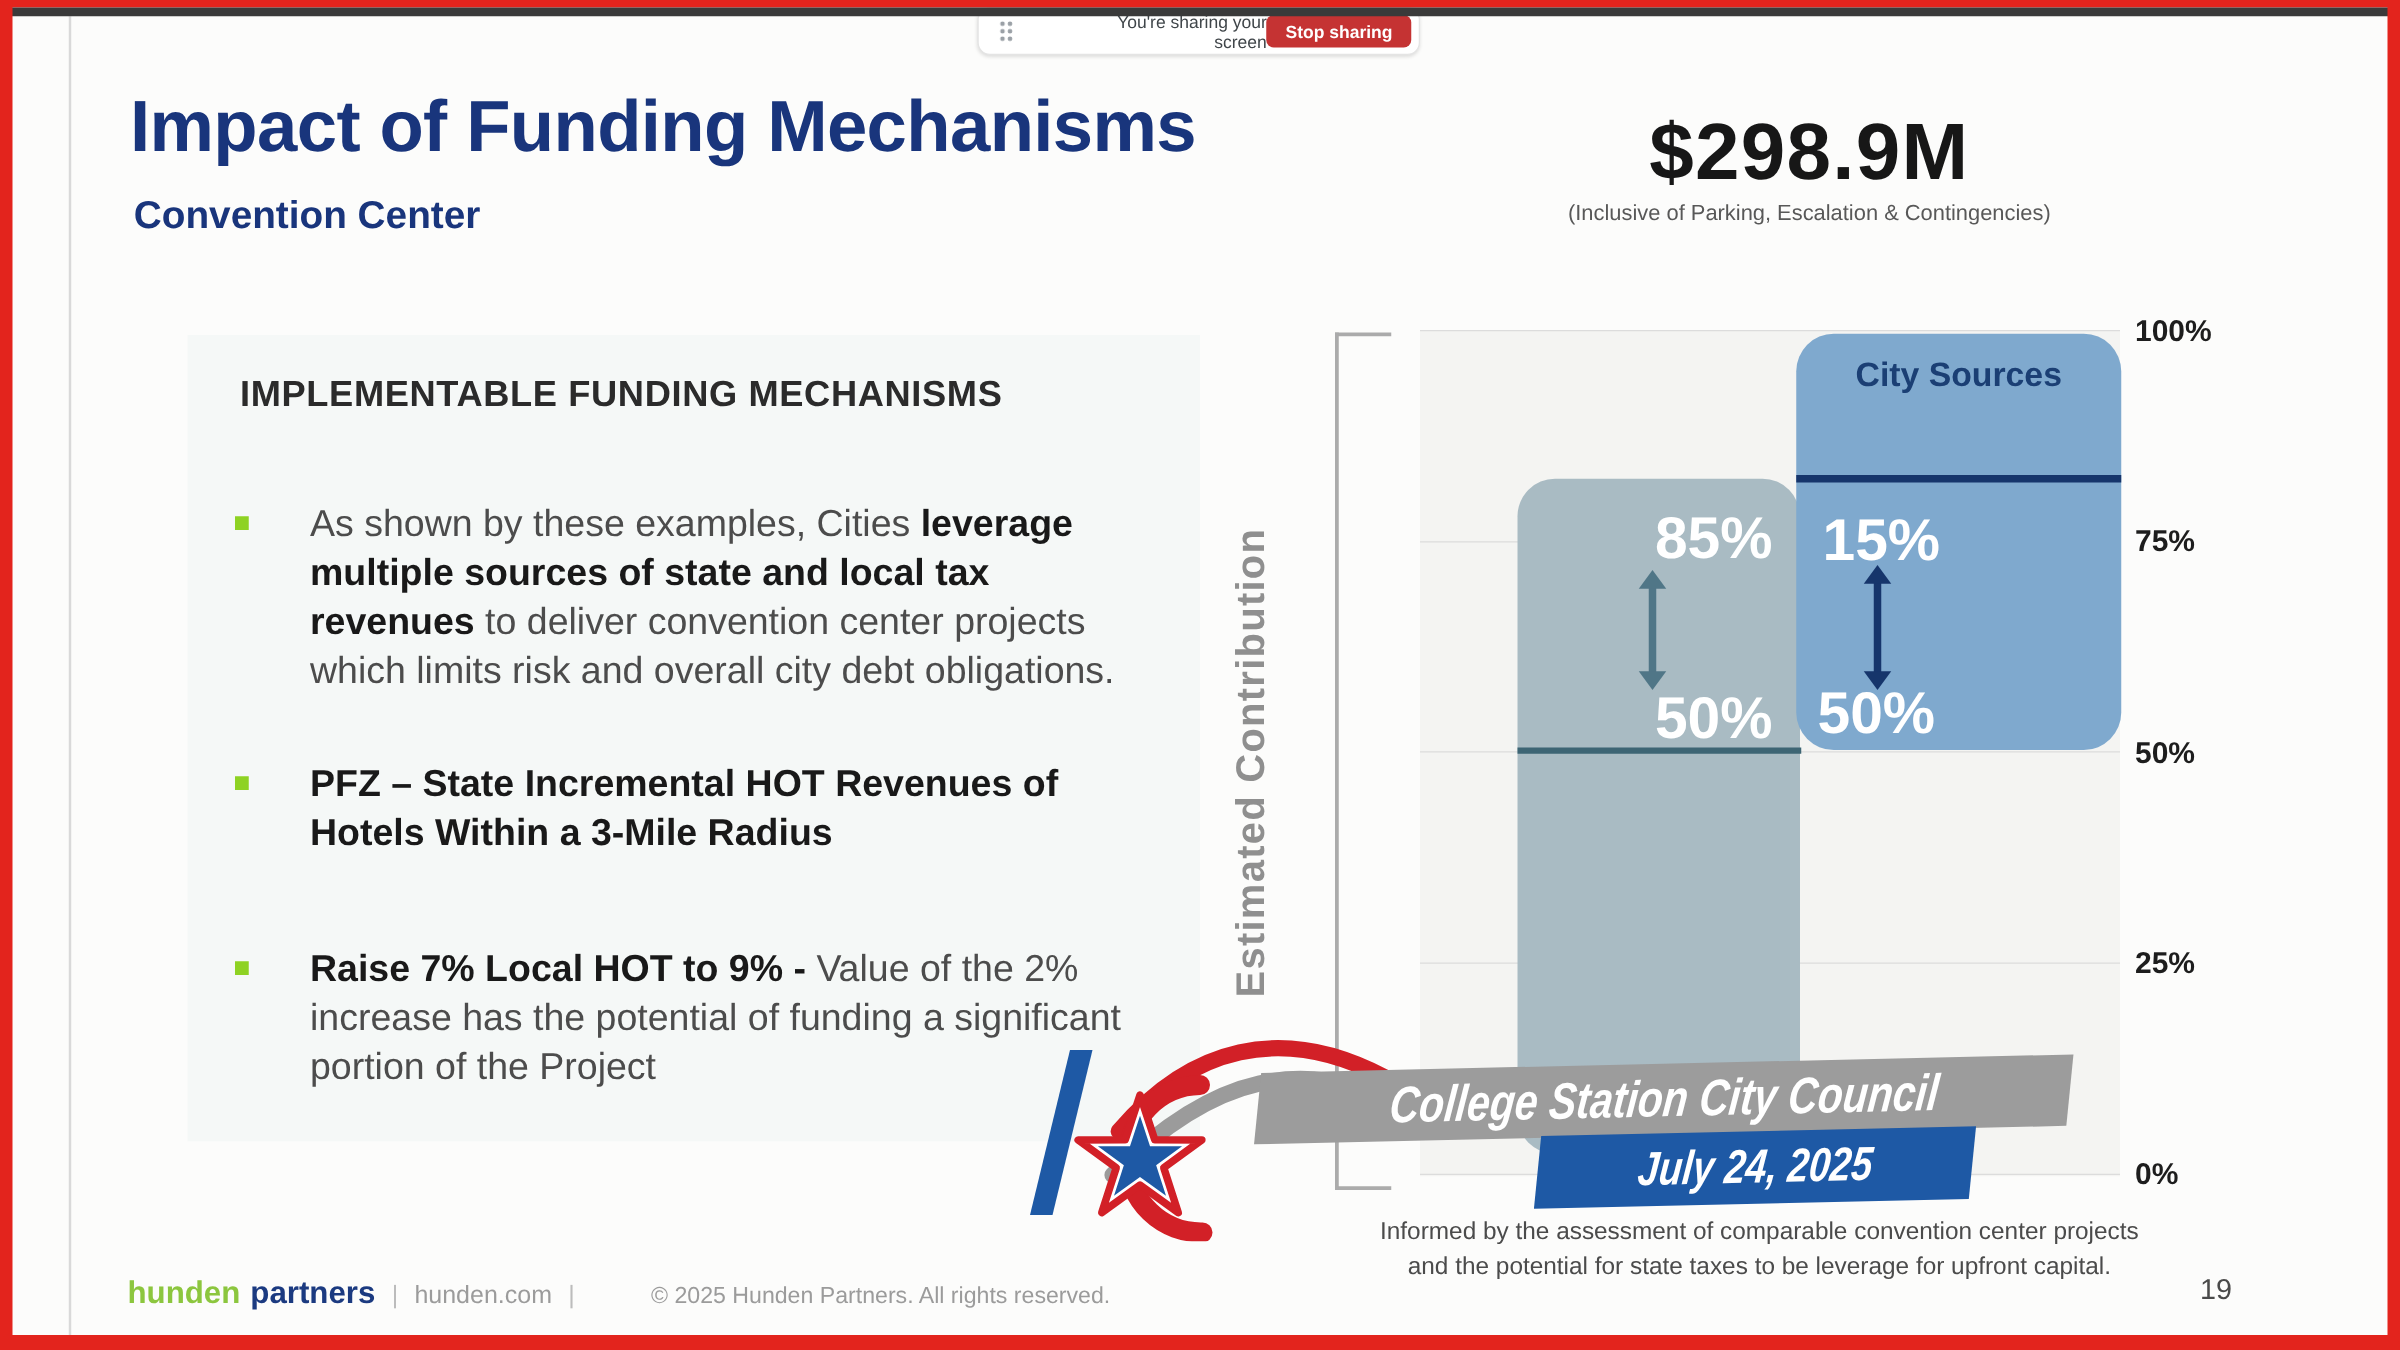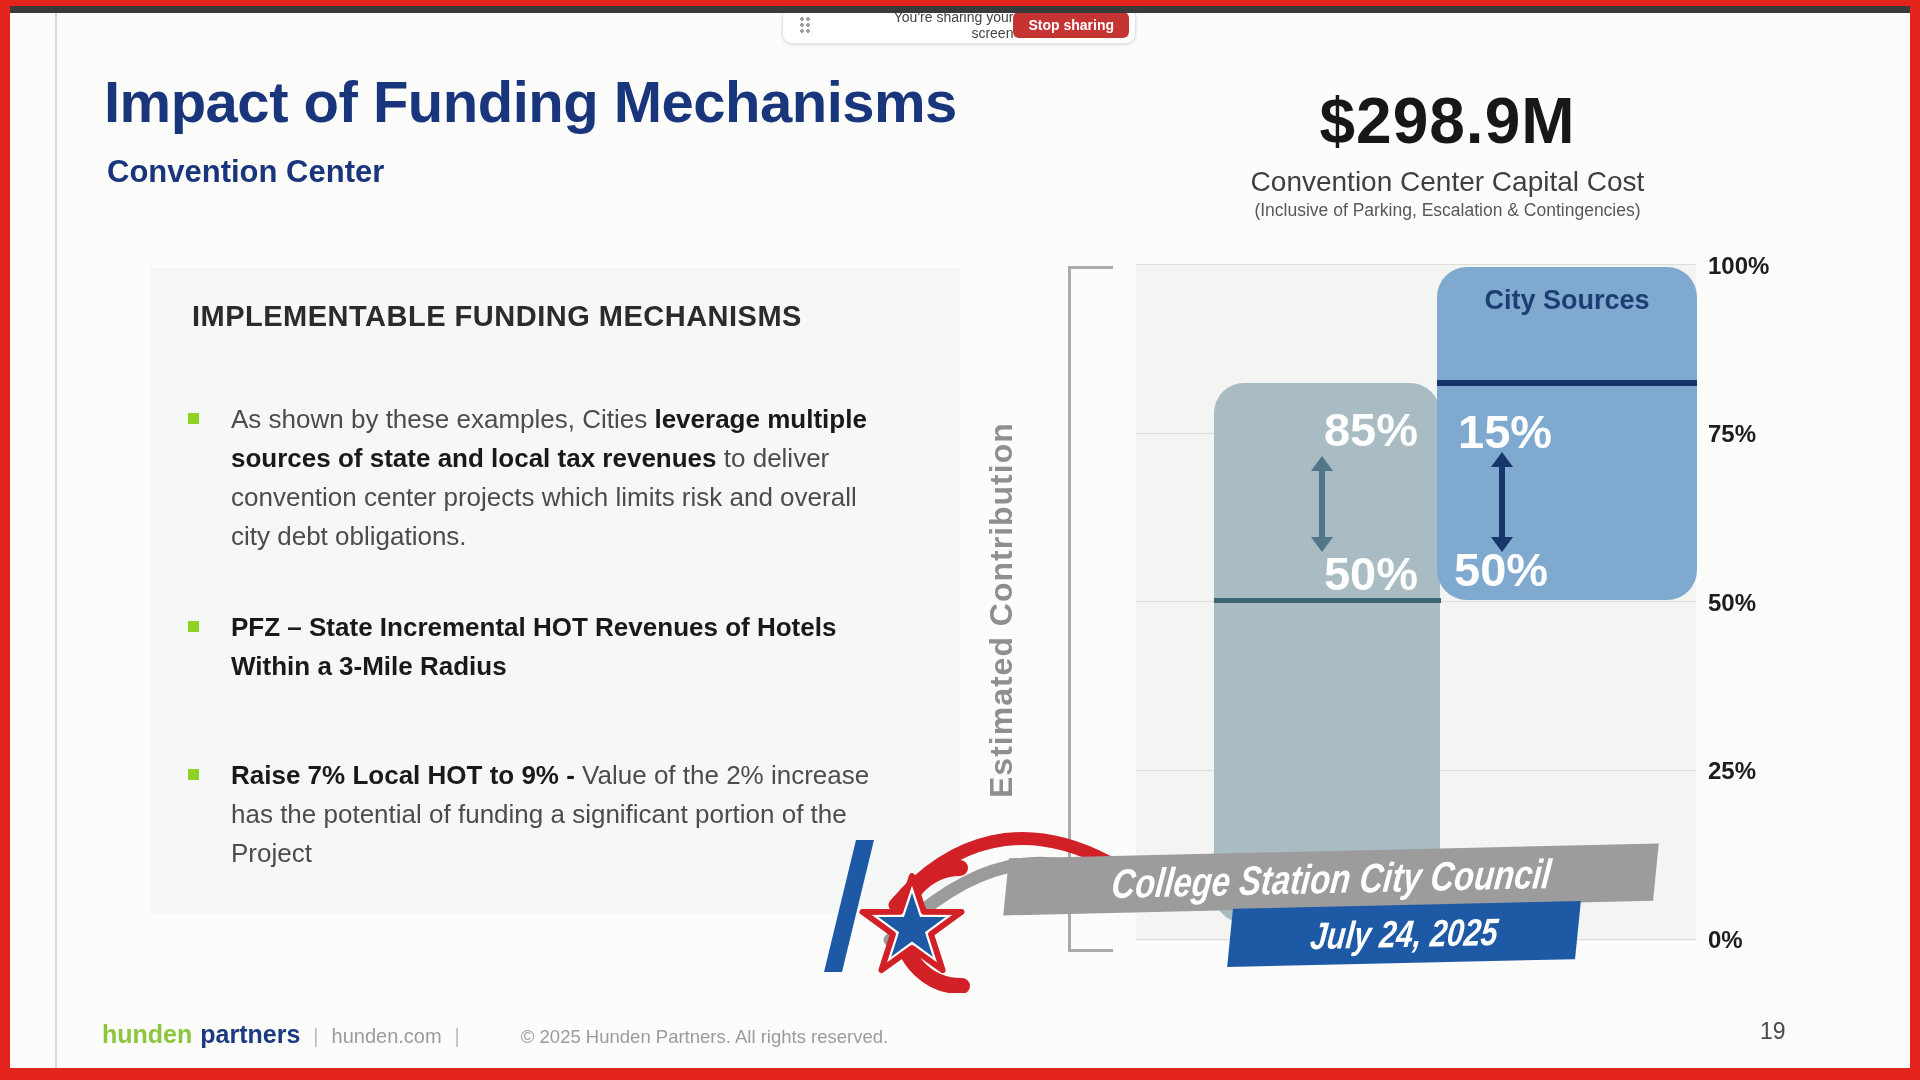--- a/index.html
+++ b/index.html
@@ -35,21 +35,21 @@
   .cost-amount{font-size:64px;font-weight:800;color:#171717;letter-spacing:1px;}
   .cost-label{margin-top:8px;font-size:28px;font-weight:300;color:#3f3f3f;}
   .cost-sub{margin-top:2px;font-size:17.5px;color:#585858;}
 
   
   .panel-bg{left:150px;top:268px;width:810px;height:645px;background:rgba(214,230,230,0.16);z-index:0;}
   .fund-heading{left:192px;top:300px;font-size:29px;font-weight:bold;color:#2b2b2b;letter-spacing:0.5px;}
   .bullet{position:absolute;left:188px;width:700px;}
   .b1{top:400px;} .b2{top:608px;} .b3{top:756px;}
   .bullet .marker{position:absolute;left:0;top:13px;width:11px;height:11px;background:#8ed223;}
-  .bullet .btext{display:block;margin-left:43px;width:652px;font-size:26px;line-height:39px;color:#4c4c4c;}
+  .bullet .btext{display:block;margin-left:60px;width:652px;font-size:30px;line-height:39px;color:#4c4c4c;}
   .btext b{color:#191919;}
 
   
   .plot{left:1136px;top:264px;width:560px;height:677px;background:#f4f4f2;z-index:1;}
   .gridline{position:absolute;left:0;width:560px;height:1px;background:#dcdcdc;}
   .tick{position:absolute;left:1708px;width:80px;font-size:24px;font-weight:bold;color:#1d1d1d;z-index:1;}
   .bracket{left:1068px;top:266px;width:42px;height:680px;border-left:3px solid #ababab;
            border-top:3px solid #ababab;border-bottom:3px solid #ababab;z-index:1;}
   .ylab{left:978px;top:330px;height:560px;width:46px;display:flex;align-items:center;justify-content:center;
         writing-mode:vertical-rl;transform:rotate(180deg);font-size:32px;font-weight:bold;color:#8f8f8f;
@@ -95,21 +95,20 @@
 
 <div id="screen">
 
   <div class="slide-edge"></div>
 
   <div class="abs title">Impact of Funding Mechanisms</div>
   <div class="abs subtitle">Convention Center</div>
 
   <div class="abs cost-wrap">
     <div class="cost-amount">$298.9M</div>
-    <div class="cost-label">Convention Center Capital Cost</div>
     <div class="cost-sub">(Inclusive of Parking, Escalation &amp; Contingencies)</div>
   </div>
 
   <div class="abs panel-bg"></div>
   <div class="abs fund-heading">IMPLEMENTABLE FUNDING MECHANISMS</div>
 
   <div class="bullet b1">
     <span class="marker"></span>
     <span class="btext"><span>As shown by these examples, Cities </span><b>leverage multiple sources of state and local tax revenues</b><span> to deliver convention center projects which limits risk and overall city debt obligations.</span></span>
   </div>
@@ -174,20 +173,24 @@
     <polygon points="912,876 923.8,911.8 961.5,911.9 931,934.2 942.6,970.1 912,948 881.4,970.1 893,934.2 862.5,911.9 900.2,911.8" fill="#1e59a5" transform="translate(912 928) scale(0.68) translate(-912 -928)"></polygon>
   </svg>
 
   <div class="ribbon ribbon-gray">
     <span class="ribbon-text">College Station City Council</span>
   </div>
   <div class="ribbon ribbon-blue">
     <span class="ribbon-text">July 24, 2025</span>
   </div>
 
+  <div class="abs note">
+    <div>Informed by the assessment of comparable convention center projects</div>
+    <div>and the potential for state taxes to be leverage for upfront capital.</div>
+  </div>
 
   <div class="abs footer">
     <span class="f-green">hunden</span>
     <span class="f-navy">partners</span>
     <span class="f-sep">|</span>
     <span class="f-gray">hunden.com</span>
     <span class="f-sep">|</span>
     <span class="f-copy">© 2025 Hunden Partners. All rights reserved.</span>
   </div>
   <div class="abs page-num">19</div>

